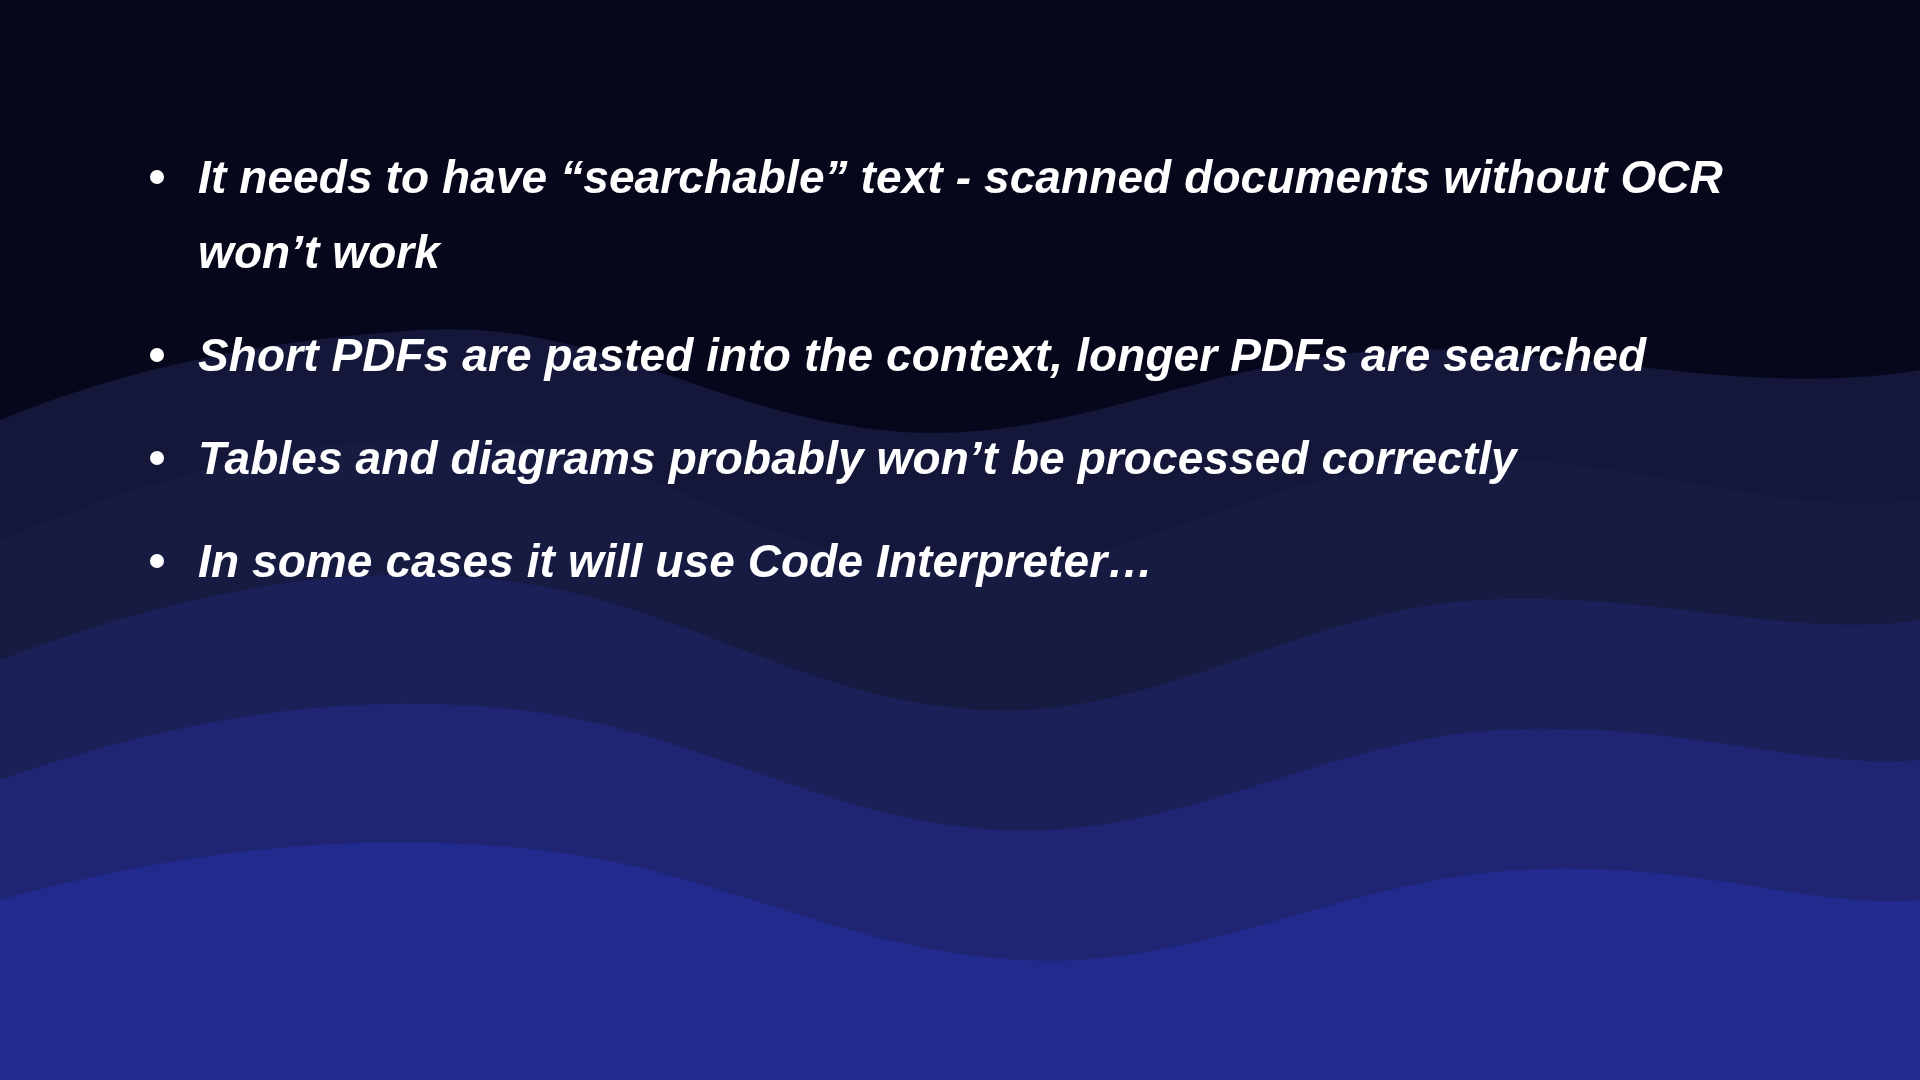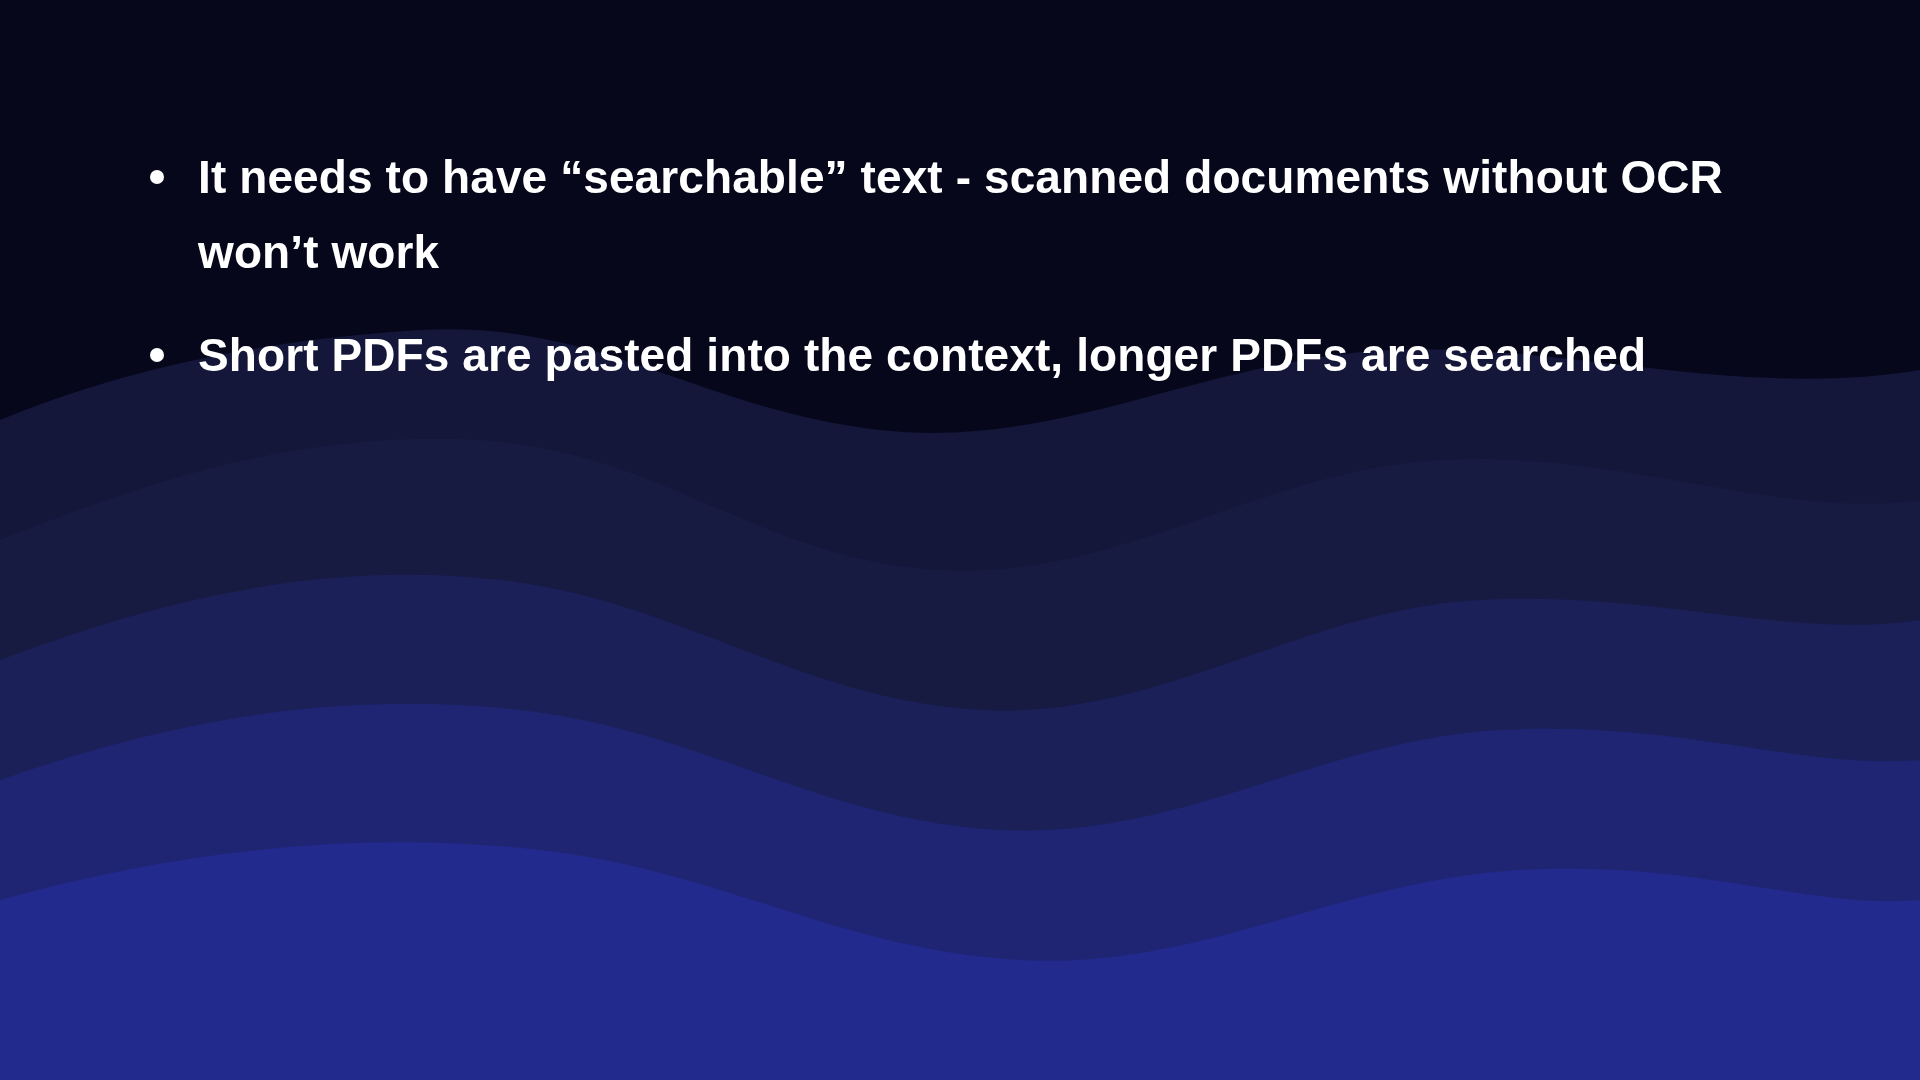--- a/index.html
+++ b/index.html
@@ -38,20 +38,21 @@
     }
     ul.slide-list > li {
       position: relative;
       padding-left: 48px;
       font-size: 46px;
       line-height: 1.63;
       font-weight: 600;
       letter-spacing: 0.1px;
       margin-bottom: 28px;
       color: #fff;
+      font-style: italic;
     }
     ul.slide-list > li::before {
       content: "";
       position: absolute;
       left: 0;
       top: 30px;
       width: 14px;
       height: 14px;
       background: #fff;
       border-radius: 50%;
@@ -69,14 +70,16 @@
     <path fill="#1b2058" d="M0,660 C160,600 320,560 500,580 C680,600 800,700 980,710 C1160,720 1300,610 1480,600 C1650,590 1790,640 1920,620 L1920,1080 L0,1080 Z"></path>
     <path fill="#1f2572" d="M0,780 C170,720 340,690 520,710 C700,730 820,820 1000,830 C1180,840 1320,740 1500,730 C1680,720 1800,770 1920,760 L1920,1080 L0,1080 Z"></path>
     <path fill="#222a8e" d="M0,900 C180,850 360,830 540,850 C720,870 840,950 1020,960 C1200,970 1340,880 1520,870 C1700,860 1810,910 1920,900 L1920,1080 L0,1080 Z"></path>
   </svg>
 </div>
 
 <div class="content">
   <ul class="slide-list">
     <li><span>It needs to have “searchable” text - scanned documents without OCR won’t work</span></li>
     <li><span>Short PDFs are pasted into the context, longer PDFs are searched</span></li>
+    <li><span>Tables and diagrams probably won’t be processed correctly</span></li>
+    <li><span>In some cases it will use Code Interpreter…</span></li>
   </ul>
 </div>
 
 </body></html>

